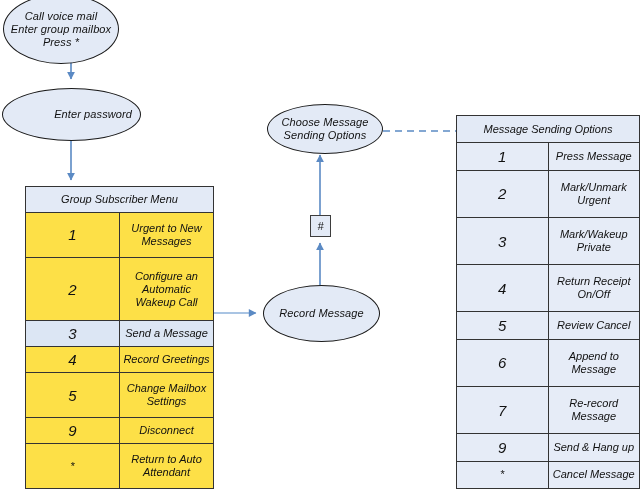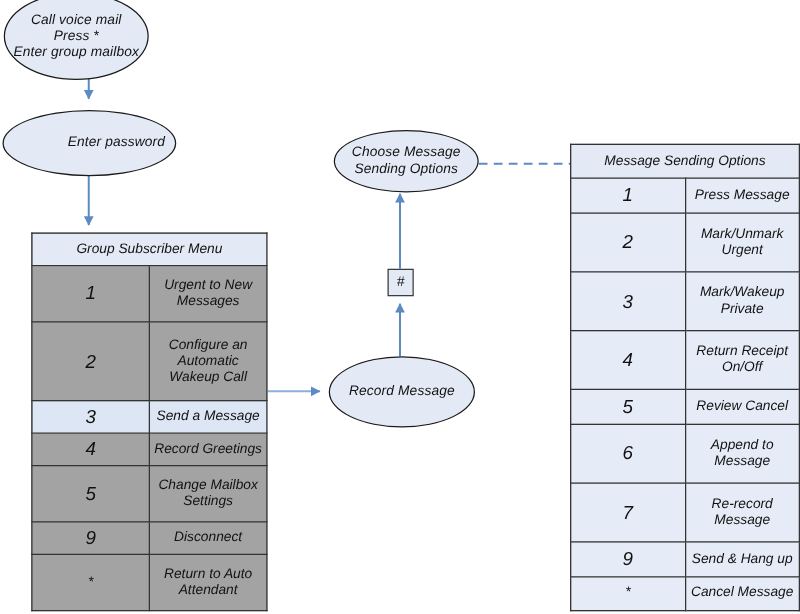--- a/index.html
+++ b/index.html
@@ -61,21 +61,21 @@
     align-items: center;
     justify-content: center;
     font-size: 11px;
     color: #111111;
   }
   
   .menu-table {
     position: absolute;
     box-sizing: border-box;
     border-collapse: collapse;
-    background: #a3a3a3;
+    background: #fde047;
     table-layout: fixed;
   }
   .menu-table td {
     border: 1.3px solid #333333;
     font-size: 11px;
     color: #111111;
     text-align: center;
     vertical-align: middle;
     padding: 2px 3px;
     line-height: 13px;
@@ -129,22 +129,22 @@
     <line x1="320" y1="285" x2="320" y2="243" stroke="#5b8ac4" stroke-width="1.6" marker-end="url(#arrowUp)"></line>
 
     <line x1="320" y1="215" x2="320" y2="155" stroke="#5b8ac4" stroke-width="1.6" marker-end="url(#arrowUp)"></line>
 
     <line x1="383" y1="131" x2="456" y2="131" stroke="#5b8ac4" stroke-width="1.6" stroke-dasharray="7,5"></line>
   </svg>
 
   <div class="ellipse" style="left:3px; top:-6px; width:116px; height:70px;">
     <div class="lines">
       <div>Call voice mail</div>
+      <div>Enter group mailbox</div>
       <div>Press *</div>
-      <div>Enter group mailbox</div>
     </div>
   </div>
 
   <div class="ellipse" style="left:2px; top:88px; width:139px; height:53px;justify-content:flex-end;">
     <div class="lines">
       <div>Enter password</div>
     </div>
   </div>
 
   <div class="ellipse" style="left:267px; top:104px; width:116px; height:50px;">

